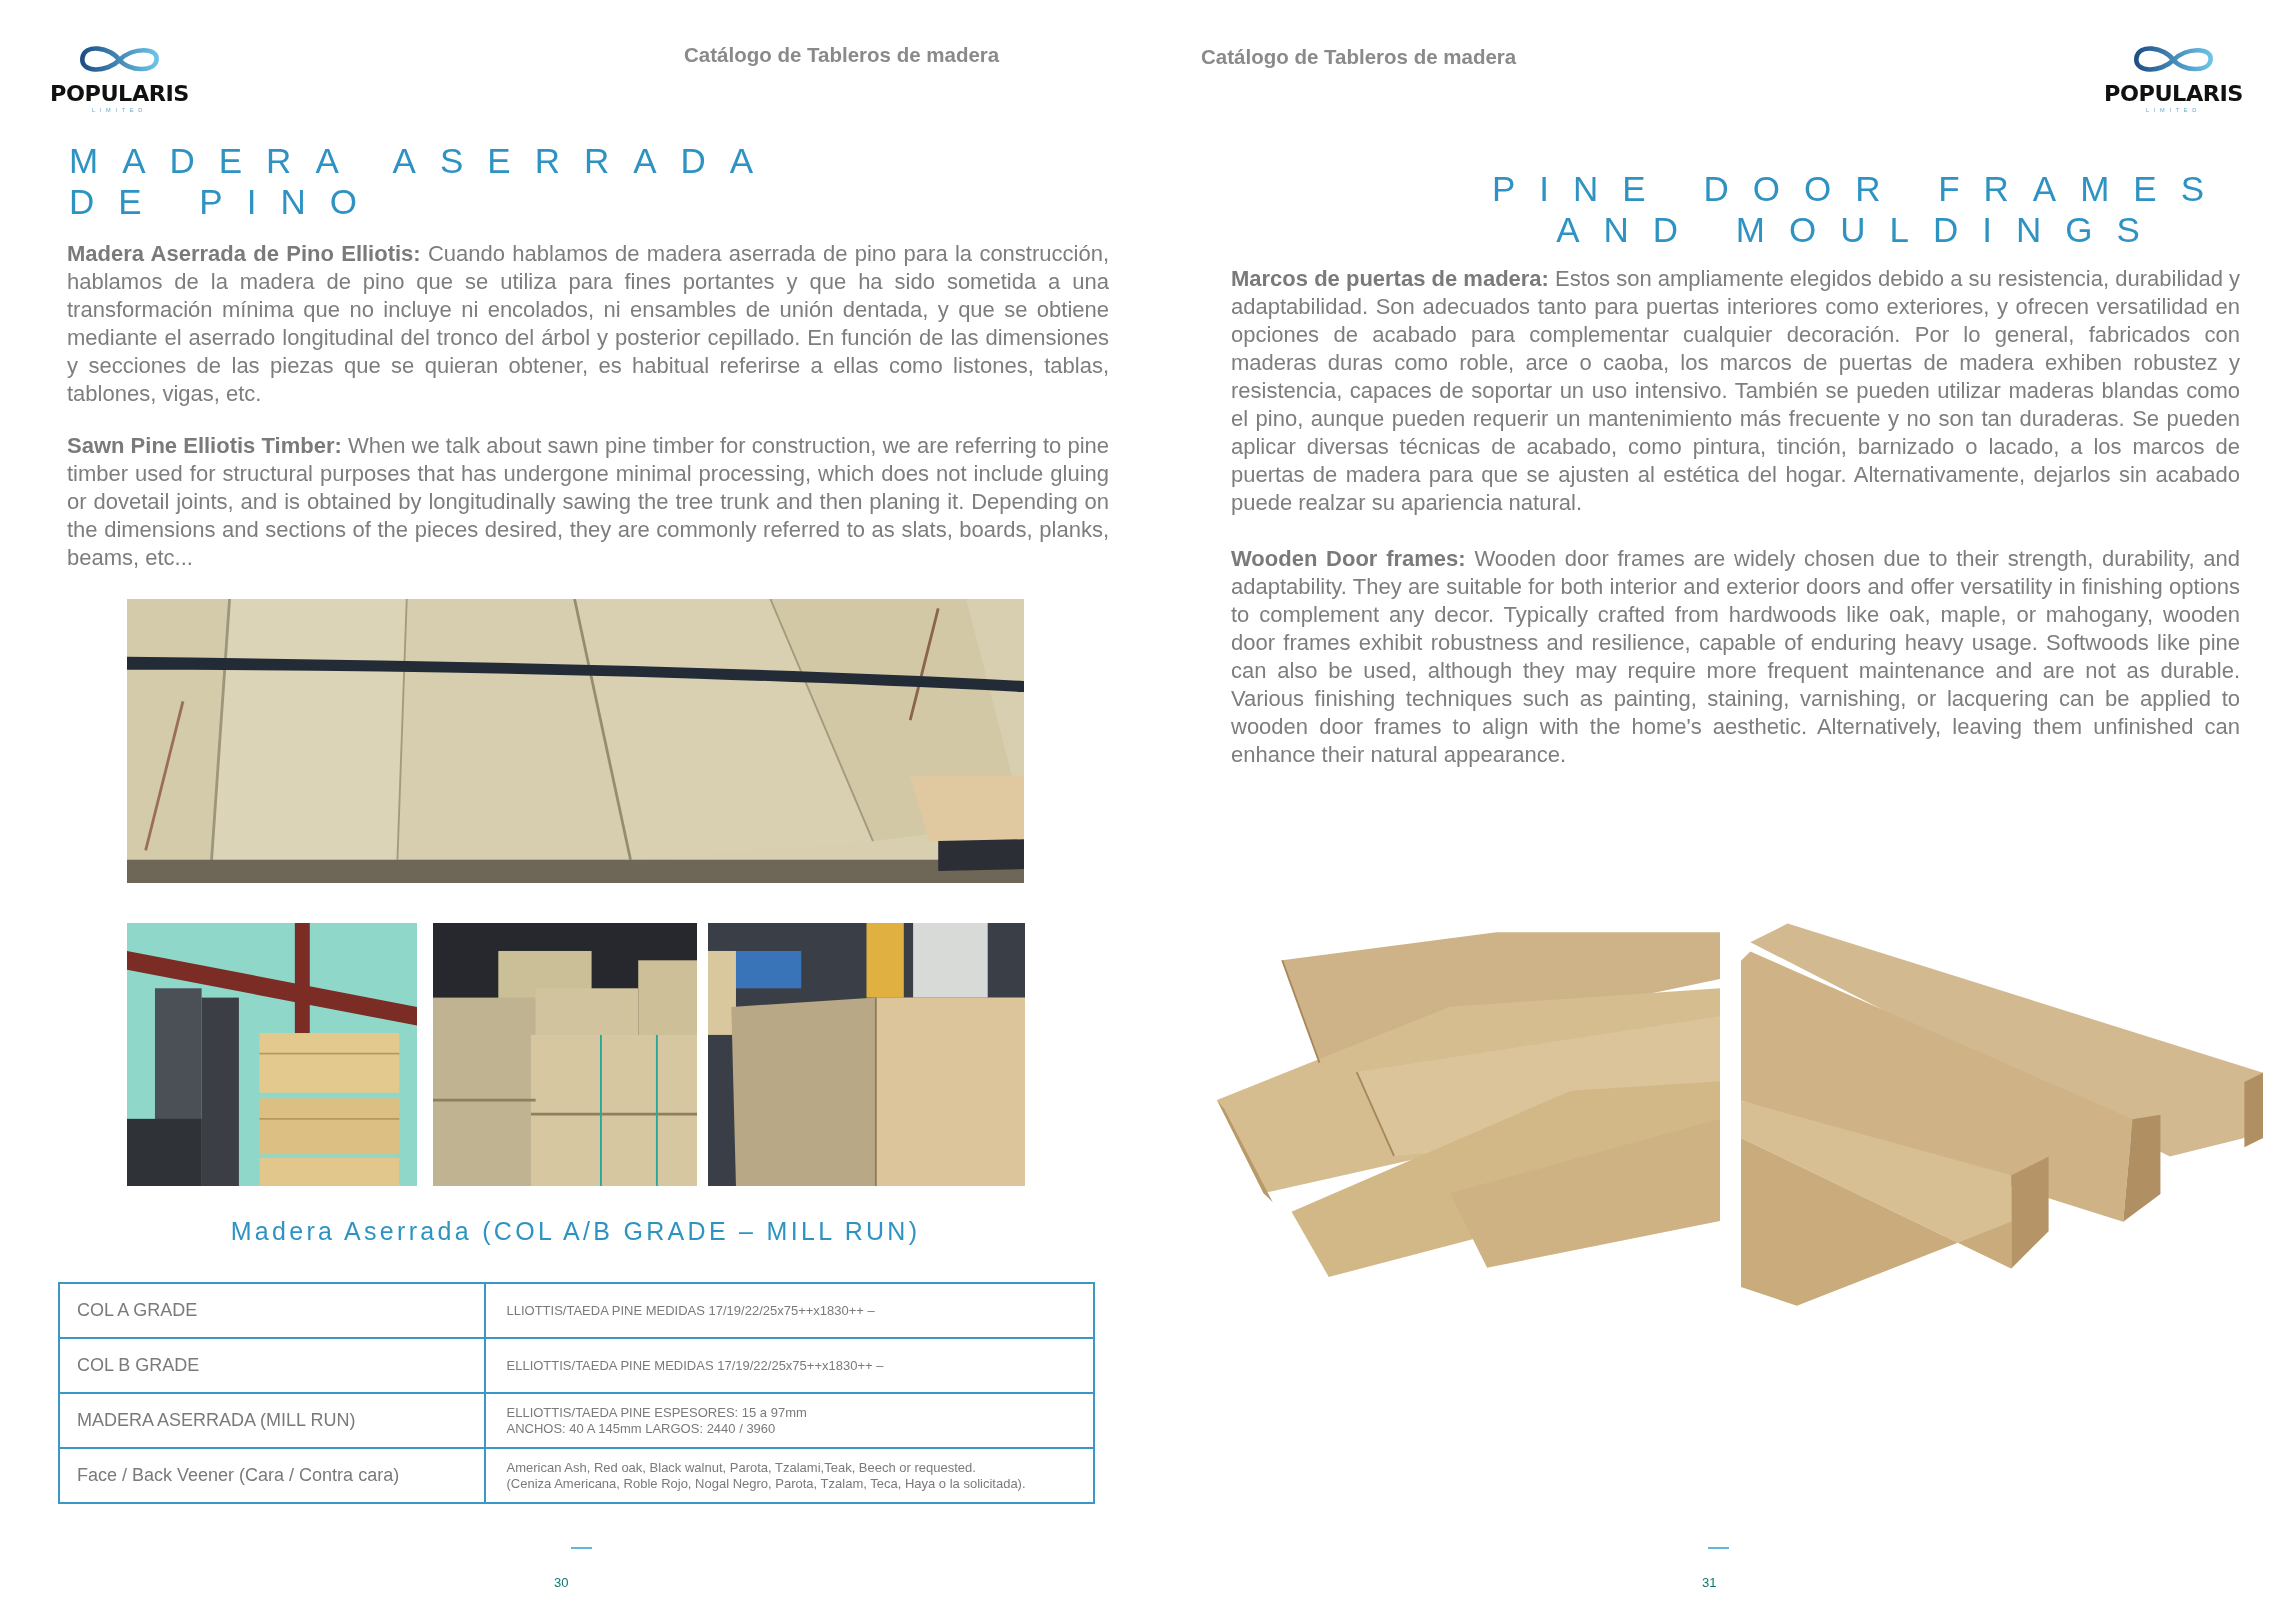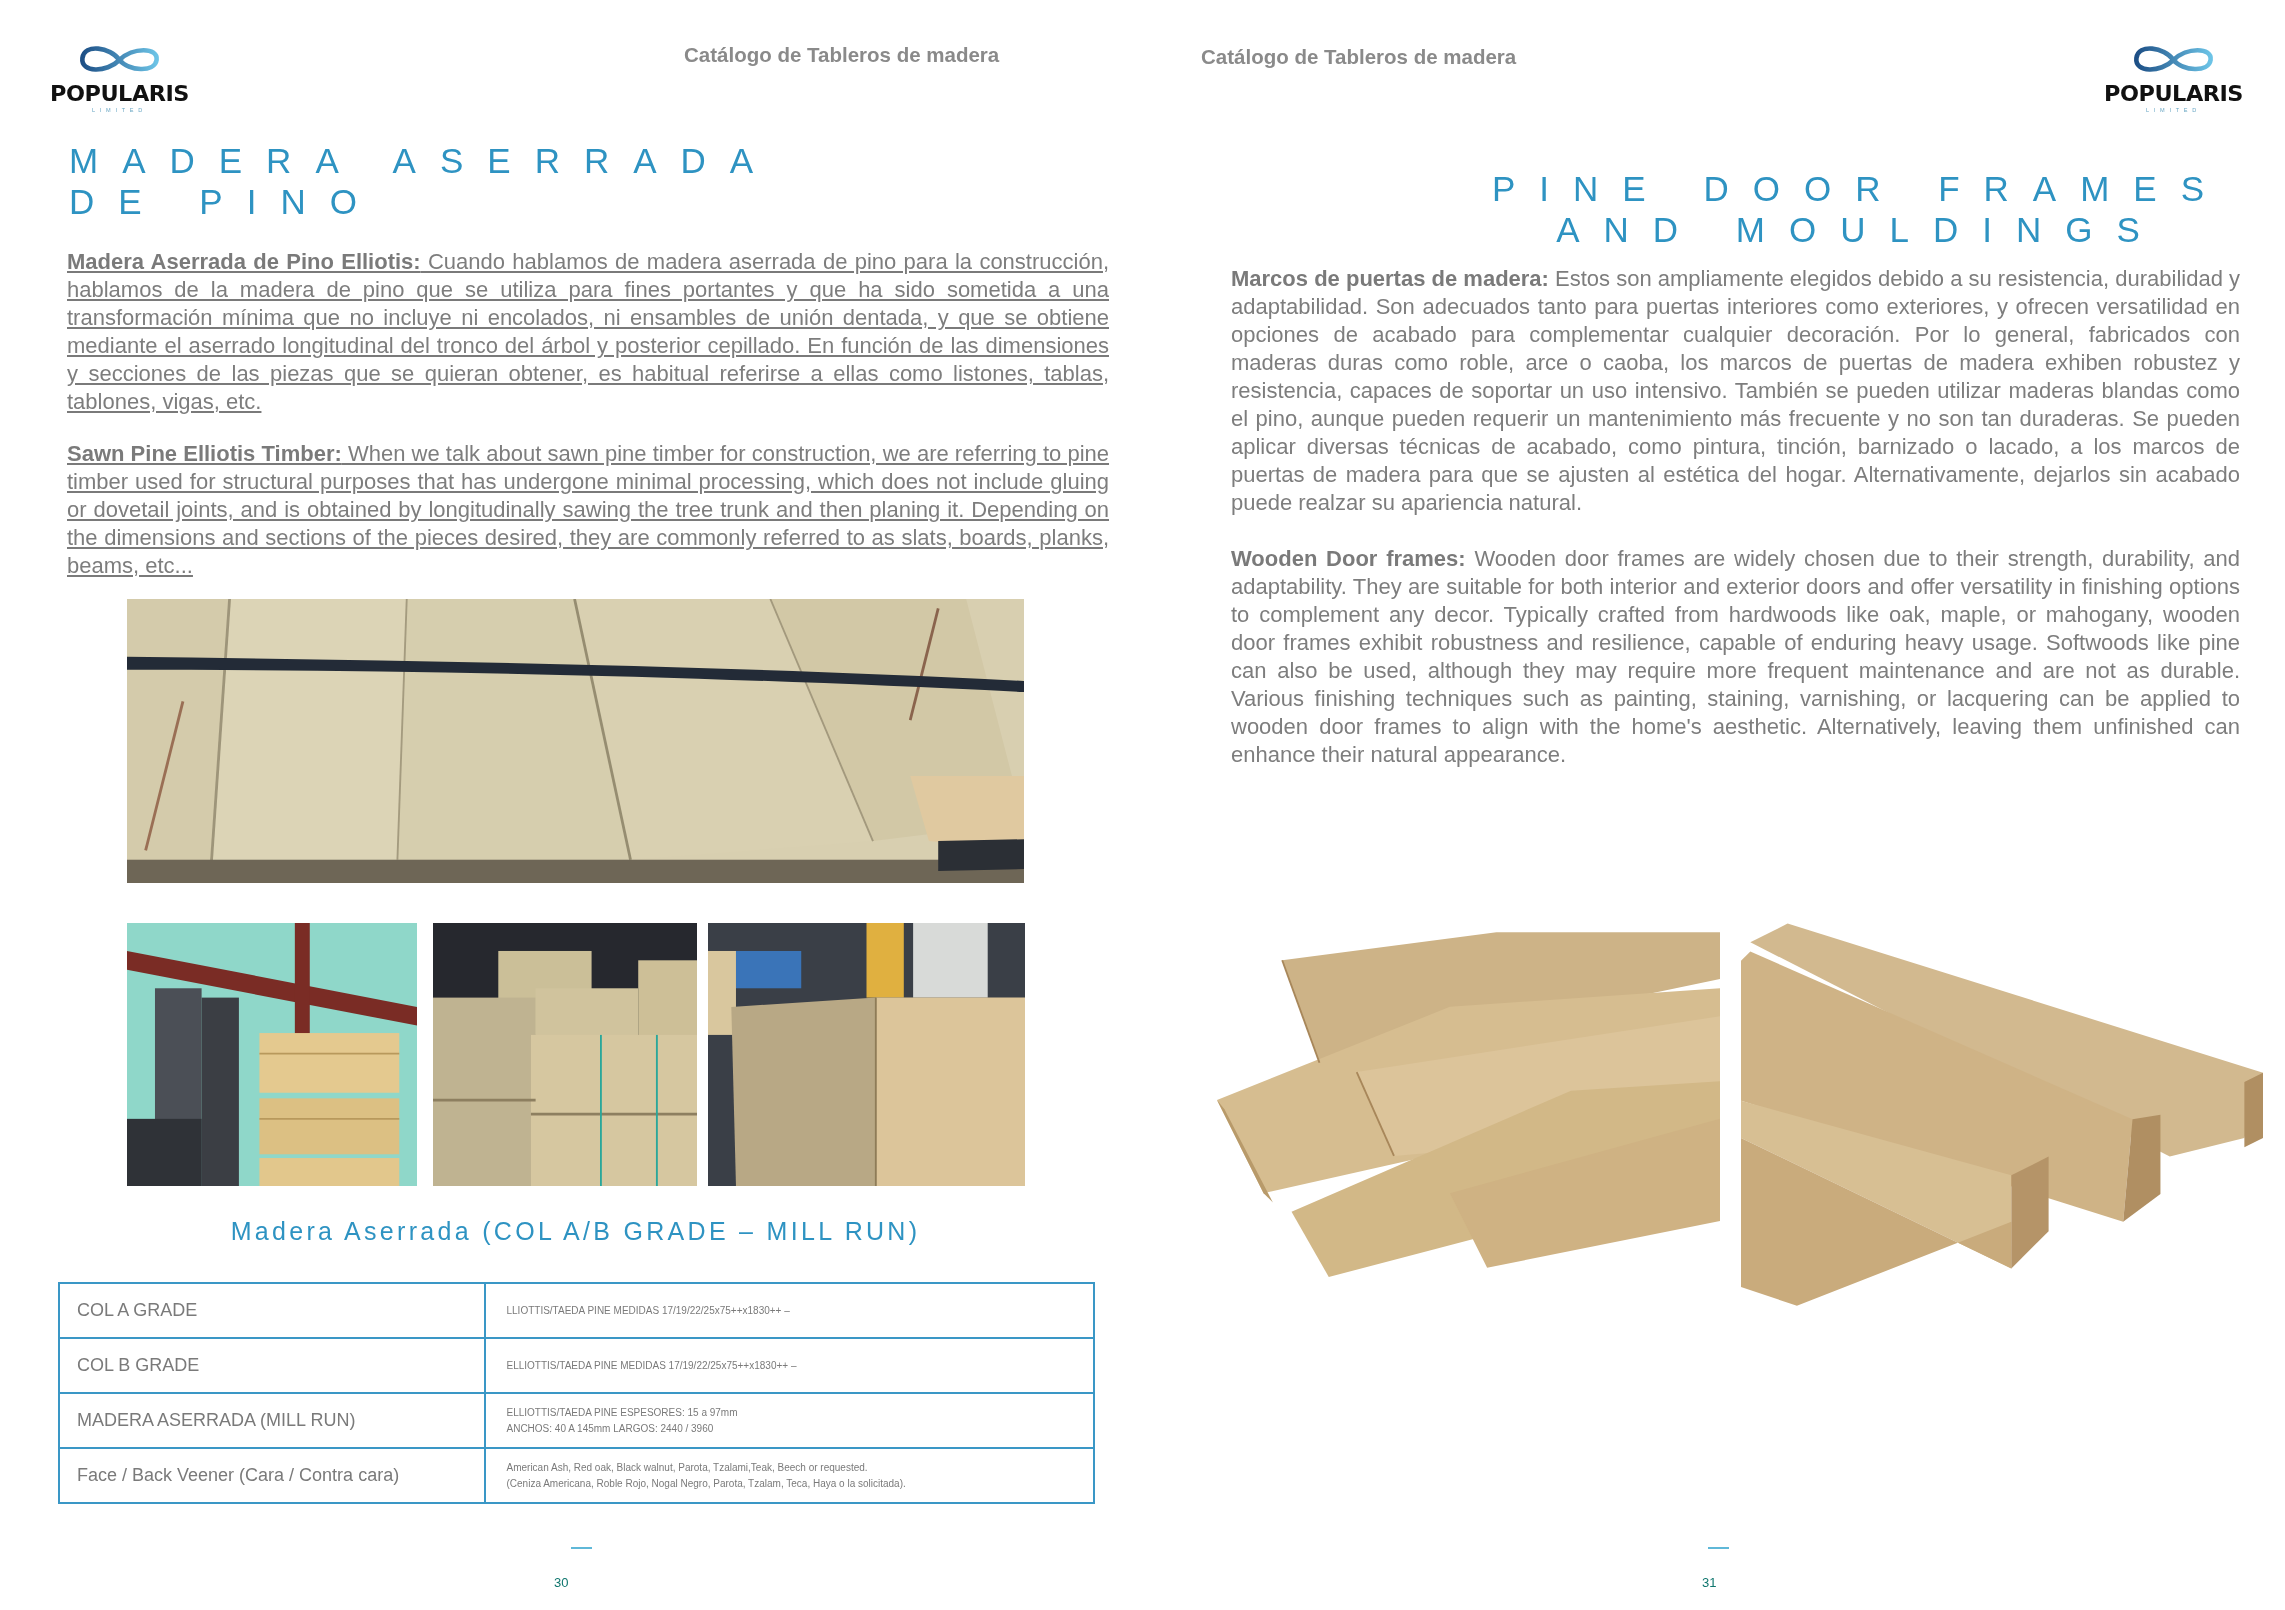--- a/index.html
+++ b/index.html
@@ -48,21 +48,21 @@
   }
 
   table.spec {
     border-collapse: collapse; position: absolute; left: 58px; top: 1282px; width: 1037px;
     border: 2.8px solid #3a97c6;
   }
   table.spec td {
     border: 2.3px solid #3a97c6; vertical-align: middle; color: #7a7a7a;
   }
   table.spec td.k { width: 390px; font-size: 18px; padding: 0 17px; }
-  table.spec td.v { font-size: 10px; line-height: 16px; padding: 0 20.5px; border-radius: 20px; }
+  table.spec td.v { font-size: 13px; line-height: 16px; padding: 0 20.5px; border-radius: 20px; }
   table.spec tr { height: 55px; }
 
   .pg-dash { width: 20.5px; height: 1.9px; background: #5fb8d8; }
   .pg-num { font-size: 13px; color: #0f766e; }
 </style>
 </head>
 <body>
 
 <div class="abs logo" style="left:45px; top:43px;">
   <svg class="inf" viewBox="0 0 96 36">
@@ -78,21 +78,21 @@
   <div class="sub">LIMITED</div>
 </div>
 
 <div class="abs running-head" style="left:684px; top:43px;">Catálogo de Tableros de madera</div>
 
 <div class="abs" style="left:69px; top:140px;">
   <h1 class="title">MADERA ASERRADA</h1>
   <h1 class="title">DE PINO</h1>
 </div>
 
-<div class="abs" style="left:67px; top:248px; width:1042px;text-decoration:underline;">
+<div class="abs" style="left:67px; top:240px; width:1042px;">
   <p class="para"><b>Madera Aserrada de Pino Elliotis:</b><span> Cuando hablamos de madera aserrada de pino para la construcción, hablamos de la madera de pino que se utiliza para fines portantes y que ha sido sometida a una transformación mínima que no incluye ni encolados, ni ensambles de unión dentada, y que se obtiene mediante el aserrado longitudinal del tronco del árbol y posterior cepillado. En función de las dimensiones y secciones de las piezas que se quieran obtener, es habitual referirse a ellas como listones, tablas, tablones, vigas, etc.</span></p>
   <p class="para" style="margin-top:24px;"><b>Sawn Pine Elliotis Timber:</b><span> When we talk about sawn pine timber for construction, we are referring to pine timber used for structural purposes that has undergone minimal processing, which does not include gluing or dovetail joints, and is obtained by longitudinally sawing the tree trunk and then planing it. Depending on the dimensions and sections of the pieces desired, they are commonly referred to as slats, boards, planks, beams, etc...</span></p>
 </div>
 
 <div class="abs photo" style="left:127px; top:599px; width:897px; height:284px;">
   <svg viewBox="0 0 962 305" preserveAspectRatio="none">
     <rect width="962" height="305" fill="#d8cfb0"></rect>
     <polygon points="0,0 110,0 90,290 0,290" fill="#d4cbab"></polygon>
     <polygon points="110,0 300,0 290,280 90,290" fill="#dcd4b6"></polygon>
     <polygon points="300,0 480,0 540,280 290,280" fill="#d6ceae"></polygon>

